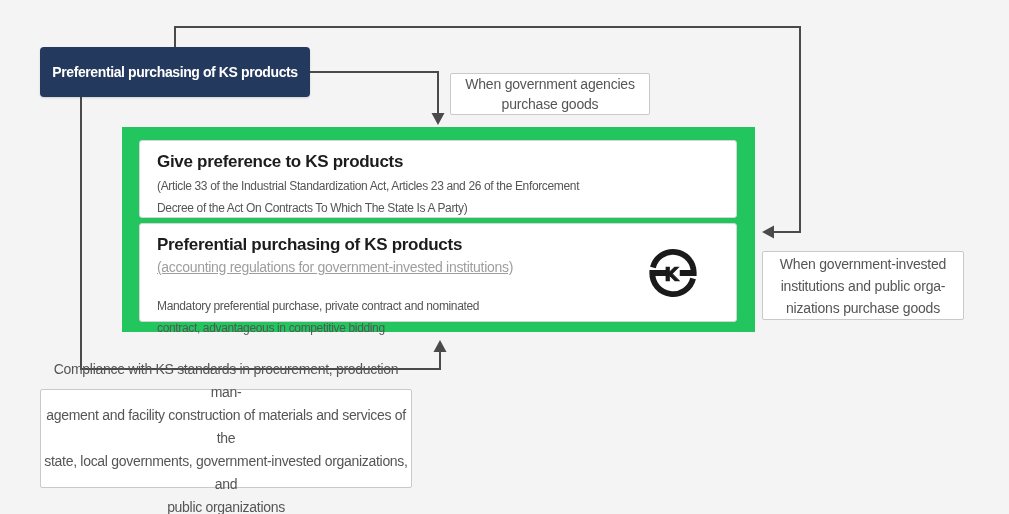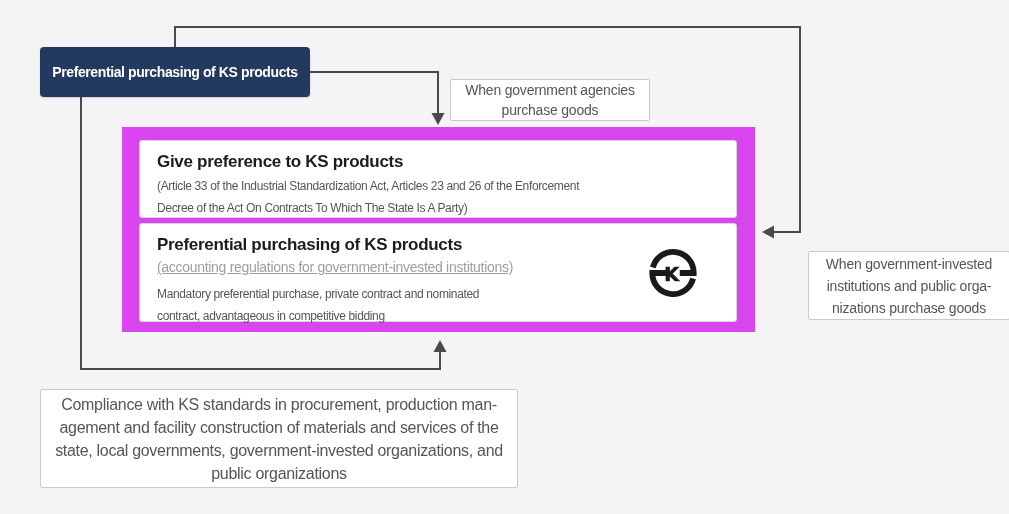--- a/index.html
+++ b/index.html
@@ -21,27 +21,27 @@
     box-shadow: 0 1px 2px rgba(0,0,0,0.15);
   }
 
   .note {
     position: absolute; background: #ffffff; border: 1px solid #c9c9c9;
     border-radius: 2px; color: #555555;
     display: flex; align-items: center; justify-content: center;
     text-align: center; box-sizing: border-box;
   }
   .note .txt { white-space: pre-line; }
-  .note-agencies  { left: 450px; top: 79px;  width: 200px; height: 42px; font-size: 14px; line-height: 20px; letter-spacing: -0.2px; }
-  .note-invested  { left: 808px; top: 251px; width: 202px; height: 69px; font-size: 14px; line-height: 22px; letter-spacing: -0.2px; }
-  .note-compliance{ left: 40px;  top: 389px; width: 478px; height: 99px; font-size: 16px; line-height: 23px; letter-spacing: -0.3px; }
+  .note-agencies  { left: 450px; top: 73px;  width: 200px; height: 42px; font-size: 14px; line-height: 20px; letter-spacing: -0.2px; }
+  .note-invested  { left: 762px; top: 251px; width: 202px; height: 69px; font-size: 14px; line-height: 22px; letter-spacing: -0.2px; }
+  .note-compliance{ left: 40px;  top: 389px; width: 372px; height: 99px; font-size: 14px; line-height: 23px; letter-spacing: -0.3px; }
 
   .panel {
     position: absolute; left: 122px; top: 127px; width: 633px; height: 205px;
-    background: #d946ef;
+    background: #22c55e;
   }
   .card {
     position: absolute; left: 17px; width: 598px; box-sizing: border-box;
     background: #ffffff; border: 1px solid #d5d5d5; border-radius: 3px;
     padding: 9px 14px 9px 17px;
   }
   .card-1 { top: 13px; height: 78px; }
   .card-2 { top: 96px; height: 99px; }
   .card-title {
     font-size: 17px; font-weight: 700; color: #1c1c1c; letter-spacing: -0.3px;
@@ -49,21 +49,21 @@
   }
   .card-body {
     font-size: 12px; color: #555555; line-height: 22px; letter-spacing: -0.35px;
     white-space: pre-line;
   }
   .card-subtitle {
     font-size: 14px; color: #9e9e9e; letter-spacing: -0.3px; line-height: 19px;
     white-space: pre-line;
     text-decoration: underline;
   }
-  .card-2 .card-body { margin-top: 6px; }
+  .card-2 .card-body { margin-top: 18px; }
   .card-2 .text-col { width: 475px; }
 
   .ks-mark {
     position: absolute; left: 506px; top: 50%; margin-top: -27px;
     width: 54px; height: 54px;
   }
 </style>
 </head>
 <body>
 

